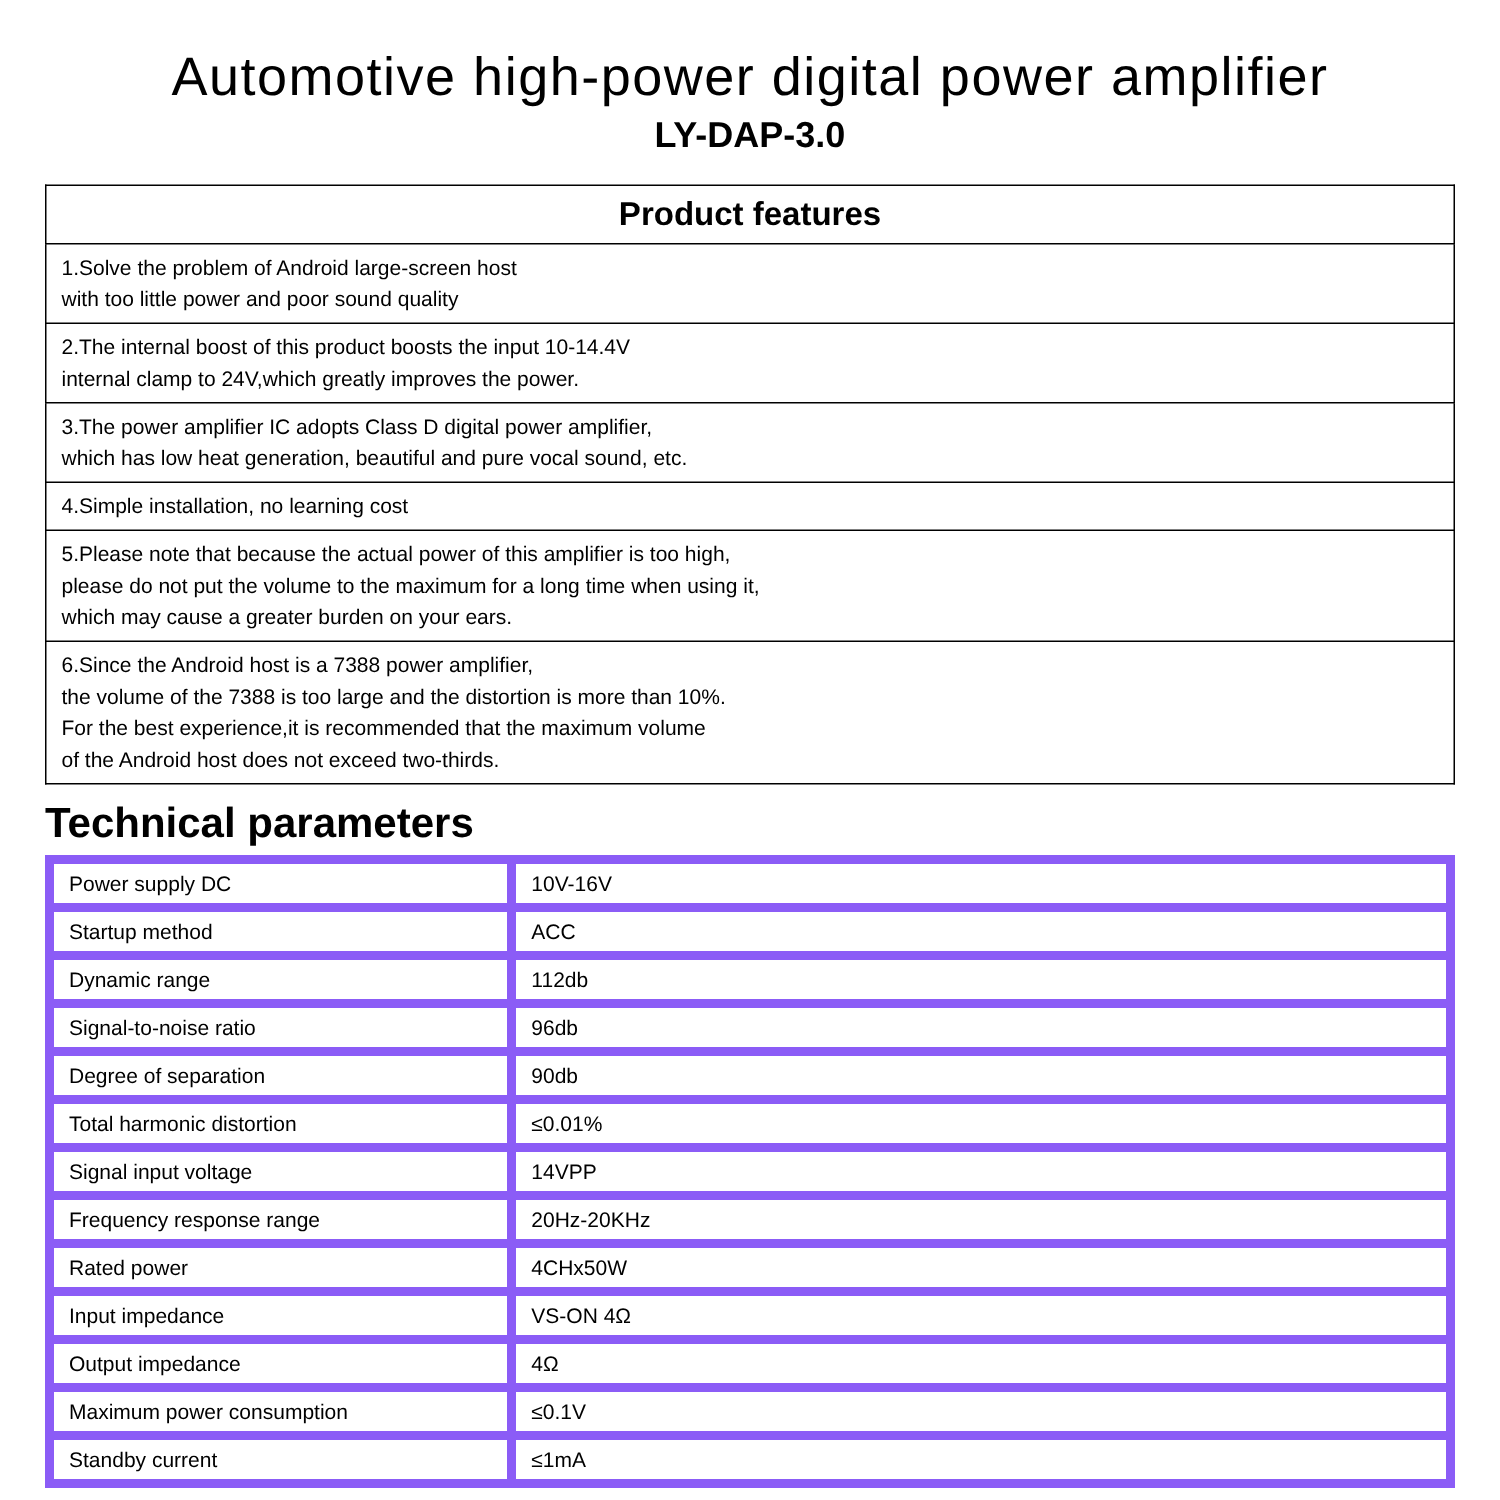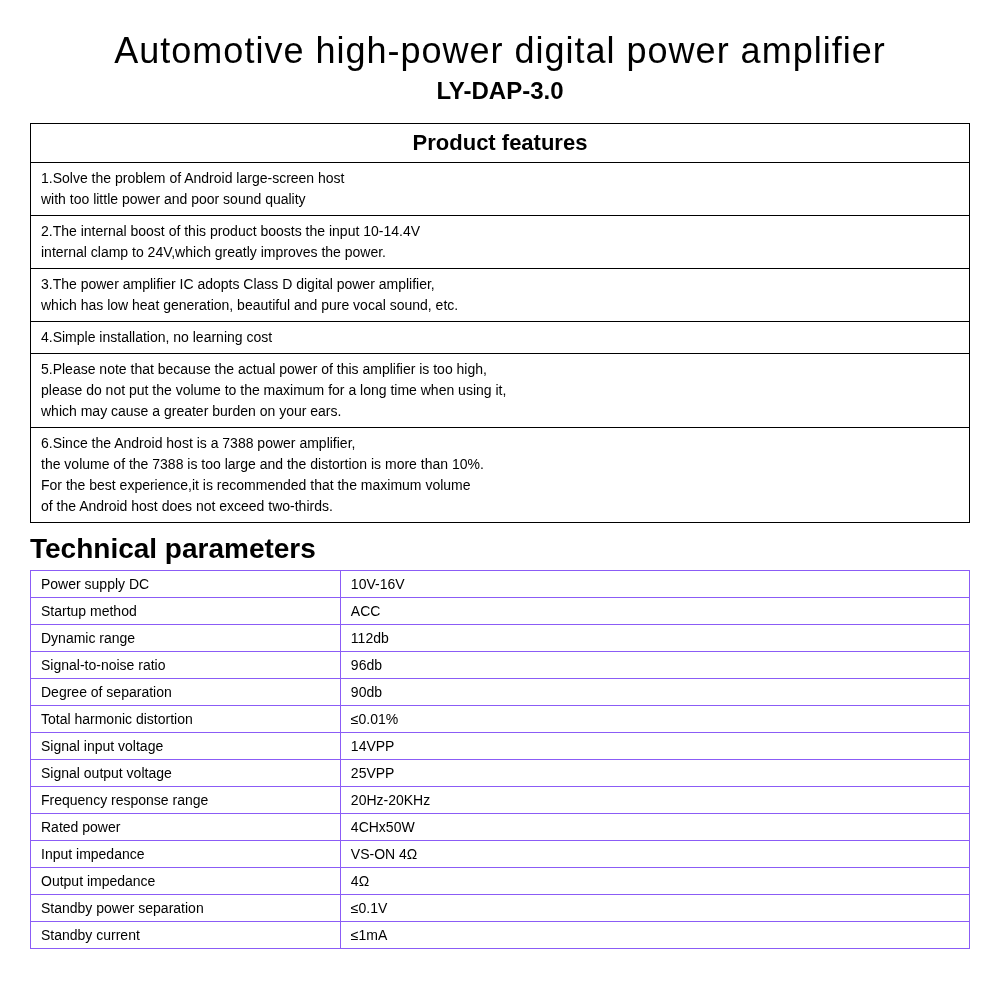--- a/index.html
+++ b/index.html
@@ -66,21 +66,21 @@
 
     .tech-params-table {
       width: 100%;
       border-collapse: collapse;
       border: 1px solid #000;
     }
 
     .tech-params-table td {
       font-size: 14px;
       padding: 5px 10px;
-      border: 1px solid #8b5cf6;
+      border: 6px solid #8b5cf6;
       vertical-align: middle;
     }
 
     .tech-params-table td:first-child {
       width: 33%;
     }
 
     .tech-params-table td:last-child {
       width: 67%;
     }
@@ -145,41 +145,37 @@
       </tr>
       <tr>
         <td>Total harmonic distortion</td>
         <td>≤0.01%</td>
       </tr>
       <tr>
         <td>Signal input voltage</td>
         <td>14VPP</td>
       </tr>
       <tr>
-        <td>Signal output voltage</td>
-        <td>25VPP</td>
-      </tr>
-      <tr>
         <td>Frequency response range</td>
         <td>20Hz-20KHz</td>
       </tr>
       <tr>
         <td>Rated power</td>
         <td>4CHx50W</td>
       </tr>
       <tr>
         <td>Input impedance</td>
         <td>VS-ON 4Ω</td>
       </tr>
       <tr>
         <td>Output impedance</td>
         <td>4Ω</td>
       </tr>
       <tr>
-        <td>Standby power separation</td>
+        <td>Maximum power consumption</td>
         <td>≤0.1V</td>
       </tr>
       <tr>
         <td>Standby current</td>
         <td>≤1mA</td>
       </tr>
     </tbody>
 </table>
 
 </body></html>

